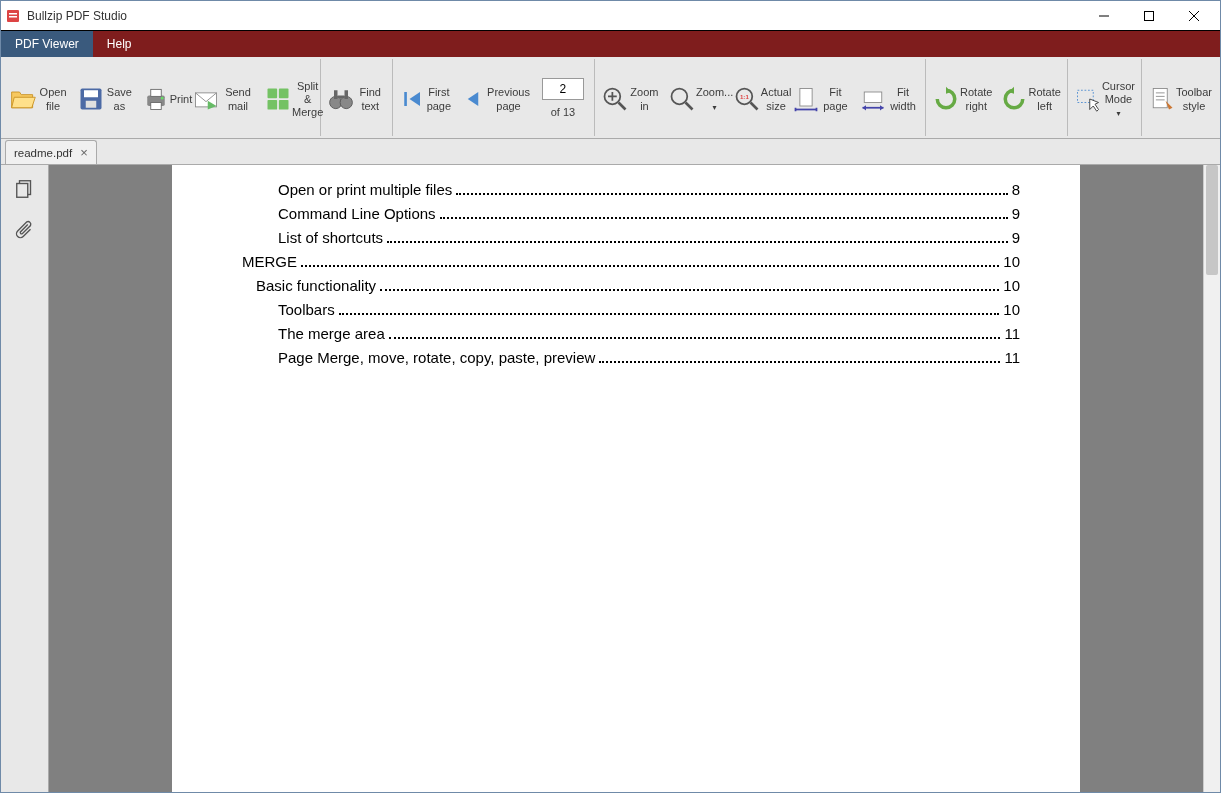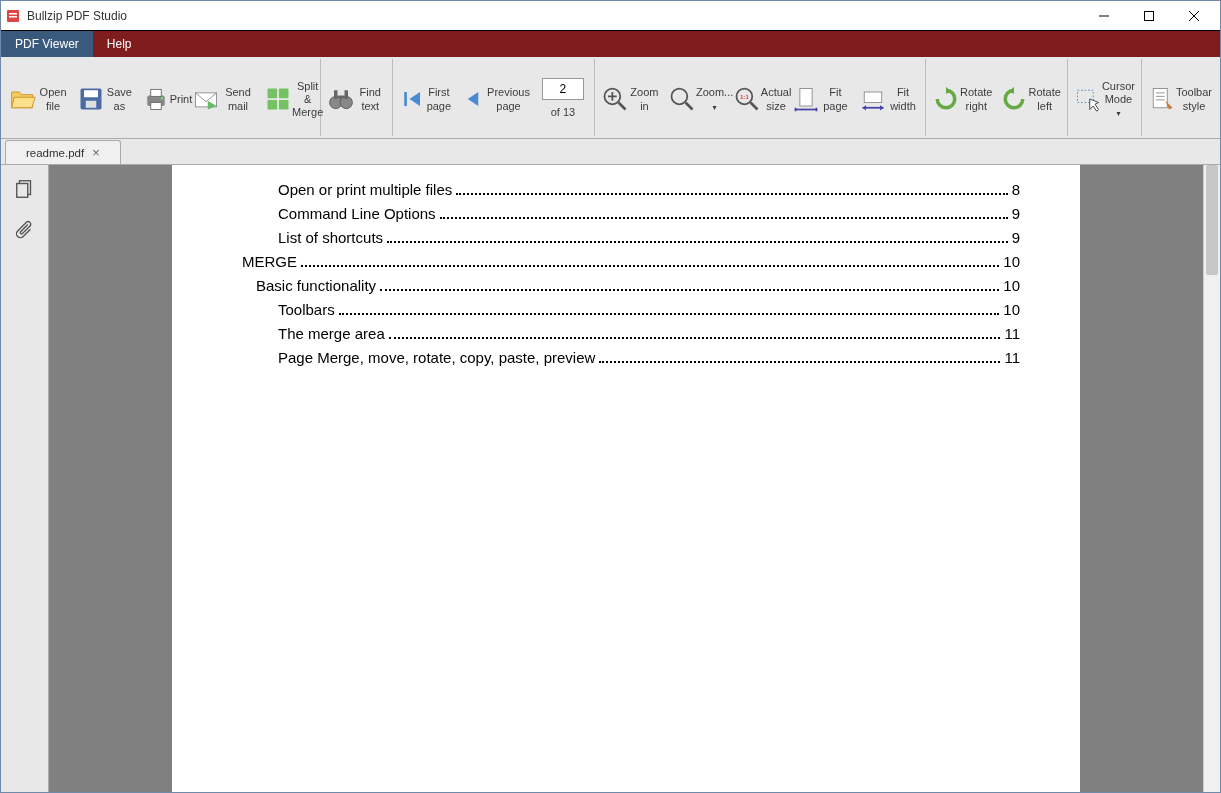--- a/index.html
+++ b/index.html
@@ -14,21 +14,21 @@
 .menubar .menu-item.active { background: #3a5a7d; }
 .toolbar { height: 82px; background: #e8e8e8; border-bottom: 1px solid #aaa; display: flex; align-items: stretch; padding: 2px 2px; }
 .tool-group { display: flex; align-items: stretch; border-right: 1px solid #bbb; padding: 0 2px; }
 .tool-btn { display: flex; align-items: center; justify-content: flex-start; padding: 4px 4px 0; min-width: 44px; font-size: 11px; color: #3c3c3c; cursor: pointer; text-align: center; line-height: 1.2; }
 .tool-btn .icon-wrap { height: 34px; display: flex; align-items: center; justify-content: center; margin-bottom: 2px; }
 .tool-btn svg { width: 28px; height: 28px; }
 .tool-btn .label { white-space: pre-line; }
 .page-input-group { display: flex; flex-direction: column; align-items: center; justify-content: center; padding: 0 8px; font-size: 11px; color: #3c3c3c; gap: 6px; }
 .page-input-group input { width: 42px; height: 22px; text-align: center; border: 1px solid #999; font-size: 12px; }
 .tabbar { height: 26px; background: #e8e8e8; border-bottom: 1px solid #aaa; display: flex; align-items: flex-end; padding-left: 4px; }
-.tab { height: 24px; background: #f0f0f0; border: 1px solid #aaa; border-bottom: none; padding: 0 20px; display: flex; align-items: center; font-size: 11.5px; color: #333; gap: 8px; border-radius: 3px 3px 0 0; }
+.tab { height: 24px; background: #f0f0f0; border: 1px solid #aaa; border-bottom: none; padding: 0 8px; display: flex; align-items: center; font-size: 11.5px; color: #333; gap: 8px; border-radius: 3px 3px 0 0; }
 .tab .close { font-size: 13px; color: #666; cursor: pointer; }
 .content-area { display: flex; height: calc(793px - 30px - 26px - 82px - 26px - 2px); background: #6a6a6a; }
 .sidebar { width: 48px; background: #e8e8e8; border-right: 1px solid #aaa; display: flex; flex-direction: column; align-items: center; padding-top: 10px; gap: 14px; }
 .sidebar .side-btn { width: 28px; height: 28px; display: flex; align-items: center; justify-content: center; cursor: pointer; }
 .viewer { flex: 1; background: #808080; position: relative; display: flex; overflow: hidden; }
 .viewer-canvas { flex: 1; background: #808080; display: flex; justify-content: center; overflow: hidden; position: relative; }
 .page { width: 908px; background: #fff; margin-top: 0; padding: 10px 60px 40px 70px; font-family: "Calibri", "Segoe UI", sans-serif; font-size: 15px; color: #000; }
 .toc-line { display: flex; align-items: baseline; margin: 6px 0; white-space: nowrap; }
 .toc-text { }
 .toc-dots { flex: 1; border-bottom: 2px dotted #000; margin: 0 4px 4px; height: 1px; }

